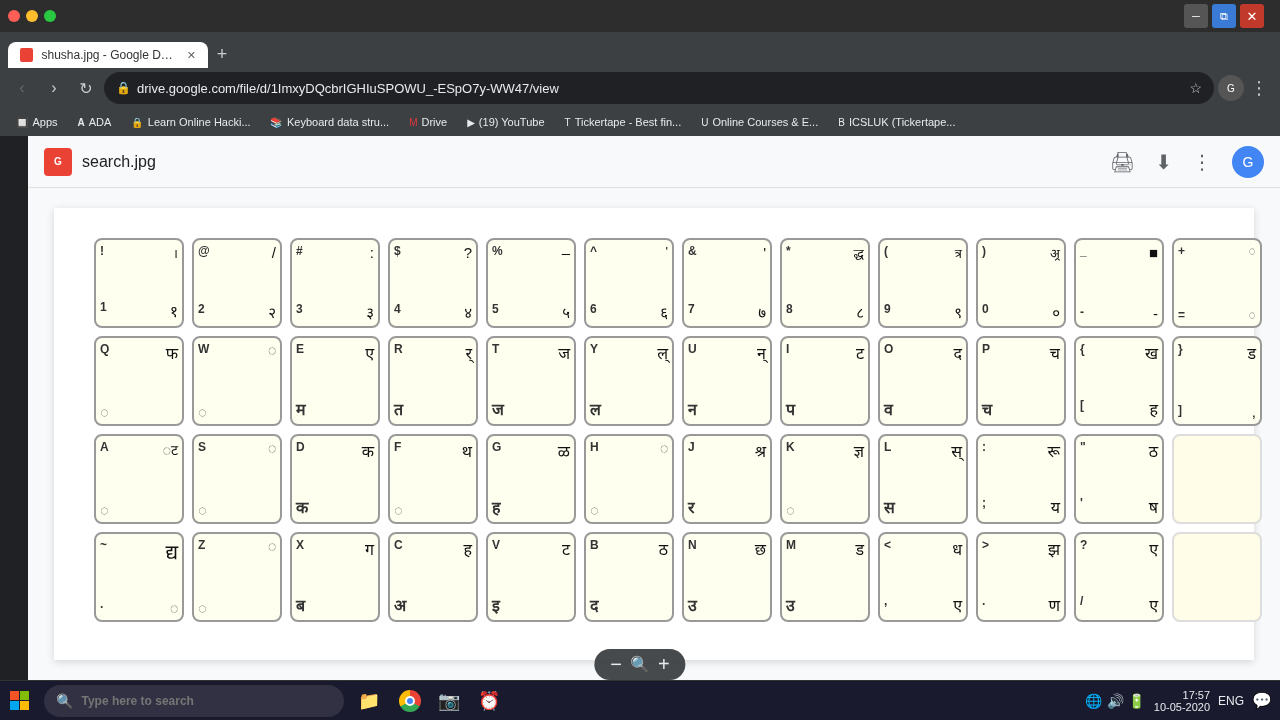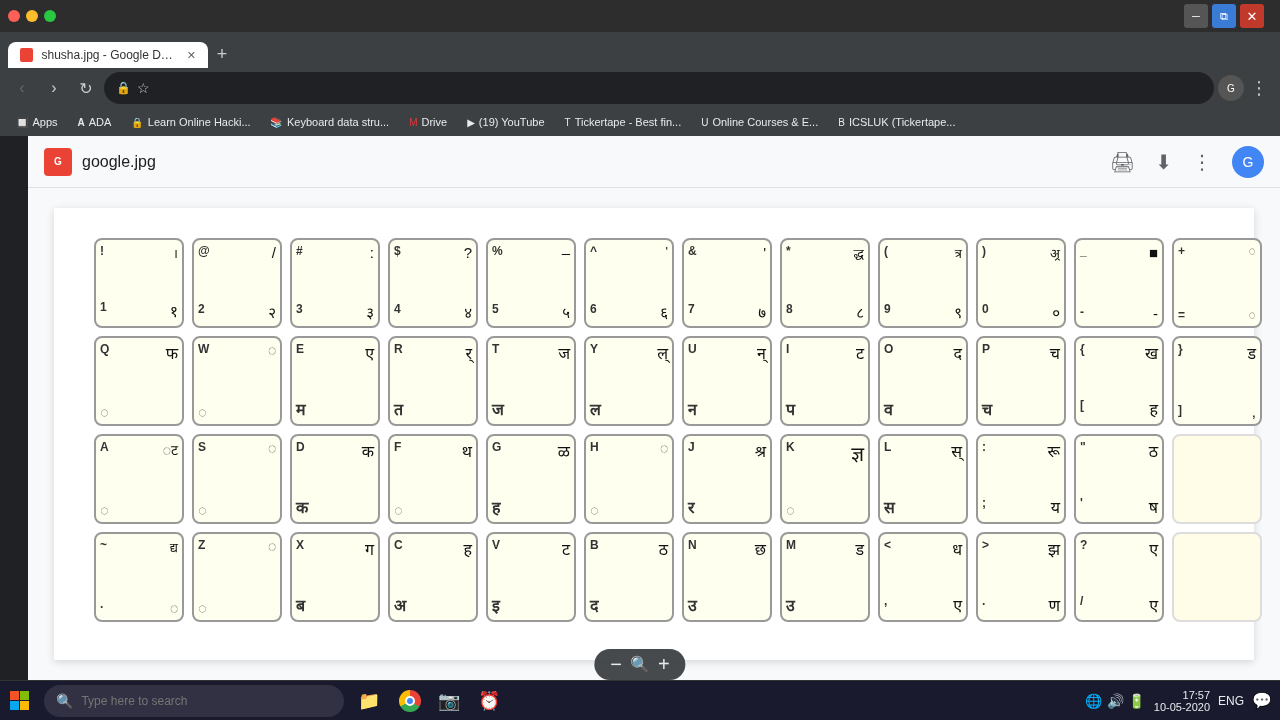--- a/index.html
+++ b/index.html
@@ -127,20 +127,21 @@
   </div>
   <div class="new-tab-btn">+</div>
 </div>
 
 <div class="nav-bar">
   <div class="nav-btn disabled">‹</div>
   <div class="nav-btn">›</div>
   <div class="nav-btn">↻</div>
   <div class="address-bar" style="background:#202124;border-radius:20px;display:flex;align-items:center;padding:0 12px;gap:6px;flex:1;height:32px;">
     <span style="color:#888;font-size:12px;">🔒</span>
+    <input type="text" style="flex: 1 1 0%; background: transparent; border: none; outline: none; color: rgb(232, 234, 237); font-size: 13px;" value="drive.google.com/file/d/1ImxyDQcbrIGHIuSPOWU_-ESpO7y-WW47/view">
     <span class="star-btn">☆</span>
   </div>
   <div class="browser-actions">
     <div style="width:26px;height:26px;background:#555;border-radius:50%;display:flex;align-items:center;justify-content:center;color:#fff;font-size:10px;cursor:pointer;">G</div>
     <div style="color:#ccc;font-size:18px;padding:0 4px;cursor:pointer;">⋮</div>
   </div>
 </div>
 
 <div class="bookmarks-bar">
   <div class="bookmark-item">
@@ -177,21 +178,21 @@
   </div>
   <div class="bookmark-item">
     <span class="bookmark-favicon">B</span>
     <span>ICSLUK (Tickertape...</span>
   </div>
 </div>
 
 <div style="position:absolute;top:136px;left:28px;right:0;height:52px;background:#f8f9fa;border-bottom:1px solid #e0e0e0;display:flex;align-items:center;justify-content:space-between;padding:0 16px;z-index:5;">
   <div style="display:flex;align-items:center;gap:10px;">
     <div style="width:28px;height:28px;background:#ea4335;border-radius:4px;display:flex;align-items:center;justify-content:center;color:white;font-size:10px;font-weight:bold;">G</div>
-    <span style="font-size:16px;color:#202124;font-family:Arial,sans-serif;">google.jpg</span>
+    <span style="font-size:16px;color:#202124;font-family:Arial,sans-serif;">search.jpg</span>
   </div>
   <div style="display:flex;gap:20px;align-items:center;">
     <span style="font-size:20px;color:#5f6368;cursor:pointer;">🖨</span>
     <span style="font-size:20px;color:#5f6368;cursor:pointer;">⬇</span>
     <span style="font-size:20px;color:#5f6368;cursor:pointer;">⋮</span>
     <div style="width:32px;height:32px;background:#4285f4;border-radius:50%;display:flex;align-items:center;justify-content:center;color:white;font-size:14px;">G</div>
   </div>
 </div>
 
 <div style="position:absolute;top:188px;left:28px;right:0;bottom:40px;overflow:auto;background:#f8f9fa;display:flex;justify-content:center;padding:20px 10px;">
@@ -512,21 +513,21 @@
               <span class="top-right" style="font-size:16px;">श्र</span>
             </div>
           <div class="key-row-bottom">
               <span class="bot-left" style="font-size:16px;">र</span>
               <span class="bot-right"></span>
             </div>
         </div>
         <div class="key">
           <div class="key-row-top">
               <span class="top-left">K</span>
-              <span class="top-right" style="font-size:20px;">ज्ञ</span>
+              <span class="top-right" style="font-size:16px;">ज्ञ</span>
             </div>
           <div class="key-row-bottom">
               <span class="bot-left" style="font-size:14px;">◌</span>
               <span class="bot-right"></span>
             </div>
         </div>
         <div class="key">
           <div class="key-row-top">
               <span class="top-left">L</span>
               <span class="top-right" style="font-size:16px;">स्</span>
@@ -557,21 +558,21 @@
             </div>
         </div>
         <div class="key" style="background:#fffde7;border-color:#ddd;">
         </div>
       </div>
 
       <div class="keyboard-row">
         <div class="key">
           <div class="key-row-top">
               <span class="top-left">~</span>
-              <span class="top-right" style="font-size:13px;">द्य</span>
+              <span class="top-right" style="font-size:20px;">द्य</span>
             </div>
           <div class="key-row-bottom">
               <span class="bot-left">·</span>
               <span class="bot-right" style="font-size:14px;">◌</span>
             </div>
         </div>
         <div class="key">
           <div class="key-row-top">
               <span class="top-left">Z</span>
               <span class="top-right" style="font-size:14px;">◌</span>
@@ -688,21 +689,21 @@
   <div class="taskbar-start">
     <svg width="20" height="20" viewBox="0 0 20 20">
       <rect x="0" y="0" width="9" height="9" fill="#f35325"></rect>
       <rect x="10" y="0" width="9" height="9" fill="#81bc06"></rect>
       <rect x="0" y="10" width="9" height="9" fill="#05a6f0"></rect>
       <rect x="10" y="10" width="9" height="9" fill="#ffba08"></rect>
     </svg>
   </div>
   <div class="taskbar-search">
     <span style="color:#999;font-size:14px;">🔍</span>
-    <input type="text" style="background: transparent; border: none; outline: none; color: #ec4899; font-size: 12px; width: 200px;" placeholder="Type here to search">
+    <input type="text" style="background: transparent; border: none; outline: none; color: #ec4899; font-size: 12px; width: 200px; font-weight: bold;" placeholder="Type here to search">
   </div>
   <div class="taskbar-icons">
     <div class="taskbar-icon" style="font-size:18px;">📁</div>
     <div class="taskbar-icon">
       <div style="width:22px;height:22px;border-radius:50%;background:conic-gradient(#ea4335 0deg 120deg, #34a853 120deg 240deg, #fbbc05 240deg 360deg);position:relative;">
         <div style="width:10px;height:10px;background:#4285f4;border-radius:50%;position:absolute;top:50%;left:50%;transform:translate(-50%,-50%);border:2px solid white;"></div>
       </div>
     </div>
     <div class="taskbar-icon" style="font-size:18px;">📷</div>
     <div class="taskbar-icon" style="font-size:18px;">⏰</div>

